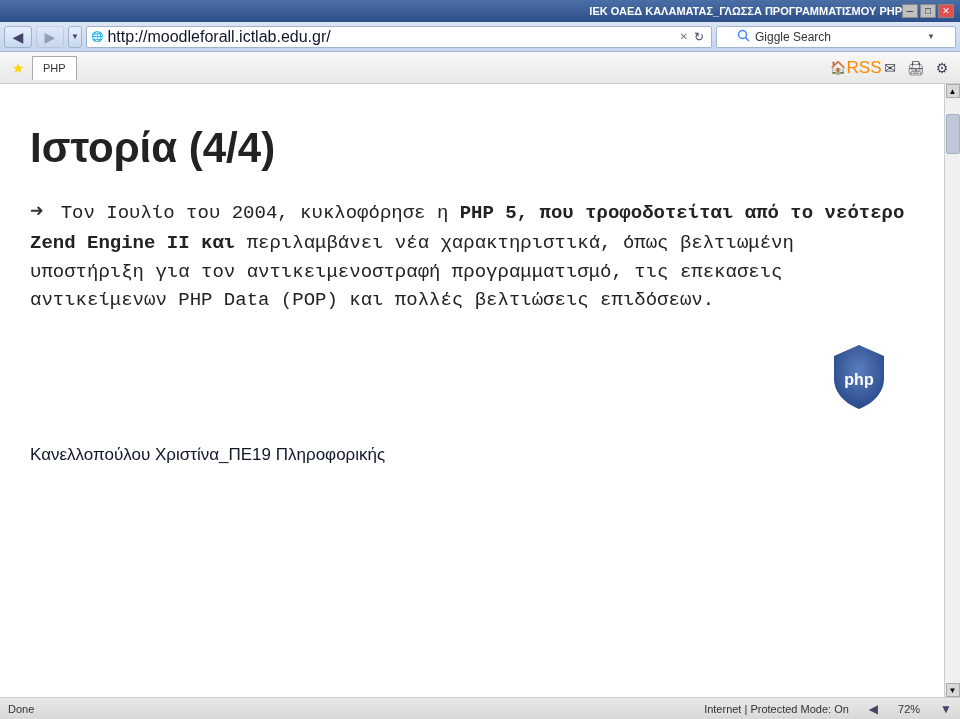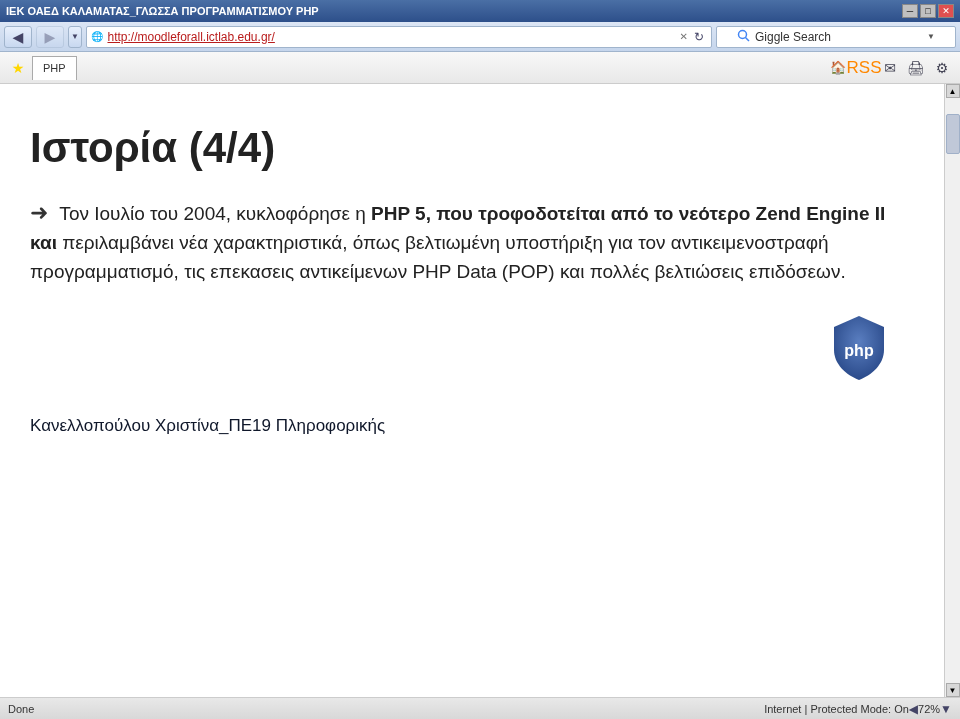--- a/index.html
+++ b/index.html
@@ -4,21 +4,21 @@
   <style>
     * { margin: 0; padding: 0; box-sizing: border-box; }
     body { font-family: Arial, sans-serif; background: #f0f0f0; width: 960px; height: 719px; overflow: hidden; }
 
     
     .title-bar {
       background: linear-gradient(to bottom, #4a6fa5 0%, #2d4f8a 100%);
       height: 22px;
       display: flex;
       align-items: center;
-      justify-content: space-between;
+      justify-content: flex-end;
       padding: 0 6px;
     }
     .title-bar-text {
       color: white;
       font-size: 11px;
       font-weight: bold;
     }
     .title-bar-controls {
       display: flex;
       gap: 2px;
@@ -81,24 +81,23 @@
       border-radius: 2px;
       height: 22px;
       padding: 0 4px;
     }
     .address-icon {
       font-size: 10px;
       margin-right: 4px;
       color: #557;
     }
     .address-text {
-      font-size: 12px;
-      color: #b91c1c;
+      font-size: 16px;
+      color: #0f172a;
       flex: 1;
-      text-decoration: underline;
     }
     .address-x-btn {
       font-size: 10px;
       color: #777;
       cursor: pointer;
       padding: 0 3px;
     }
     .refresh-btn {
       font-size: 12px;
       color: #446;
@@ -226,40 +225,41 @@
 
     .arrow-bullet {
       display: inline-block;
       font-size: 22px;
       margin-right: 6px;
       color: #333;
     }
 
     .paragraph {
       margin-bottom: 18px;
+      font-family: Liberation Mono, monospace;
     }
 
     .footer-bar {
       background: linear-gradient(to bottom, #e8e8e8, #d8d8d8);
       height: 22px;
       display: flex;
       align-items: center;
       padding: 0 8px;
       border-top: 1px solid #ccc;
       font-size: 11px;
       color: #333;
       gap: 12px;
       position: relative;
     }
     .footer-status { color: #333; }
     .footer-spacer { flex: 1; }
     .footer-right {
       display: flex;
       align-items: center;
-      gap: 0;
+      gap: 20px;
     }
     .footer-internet { font-size: 11px; }
     .footer-zoom { font-size: 11px; }
     .footer-arrows { font-size: 12px; color: #446; }
 
     .content-section {
       position: relative;
     }
 
     .footer-caption {

